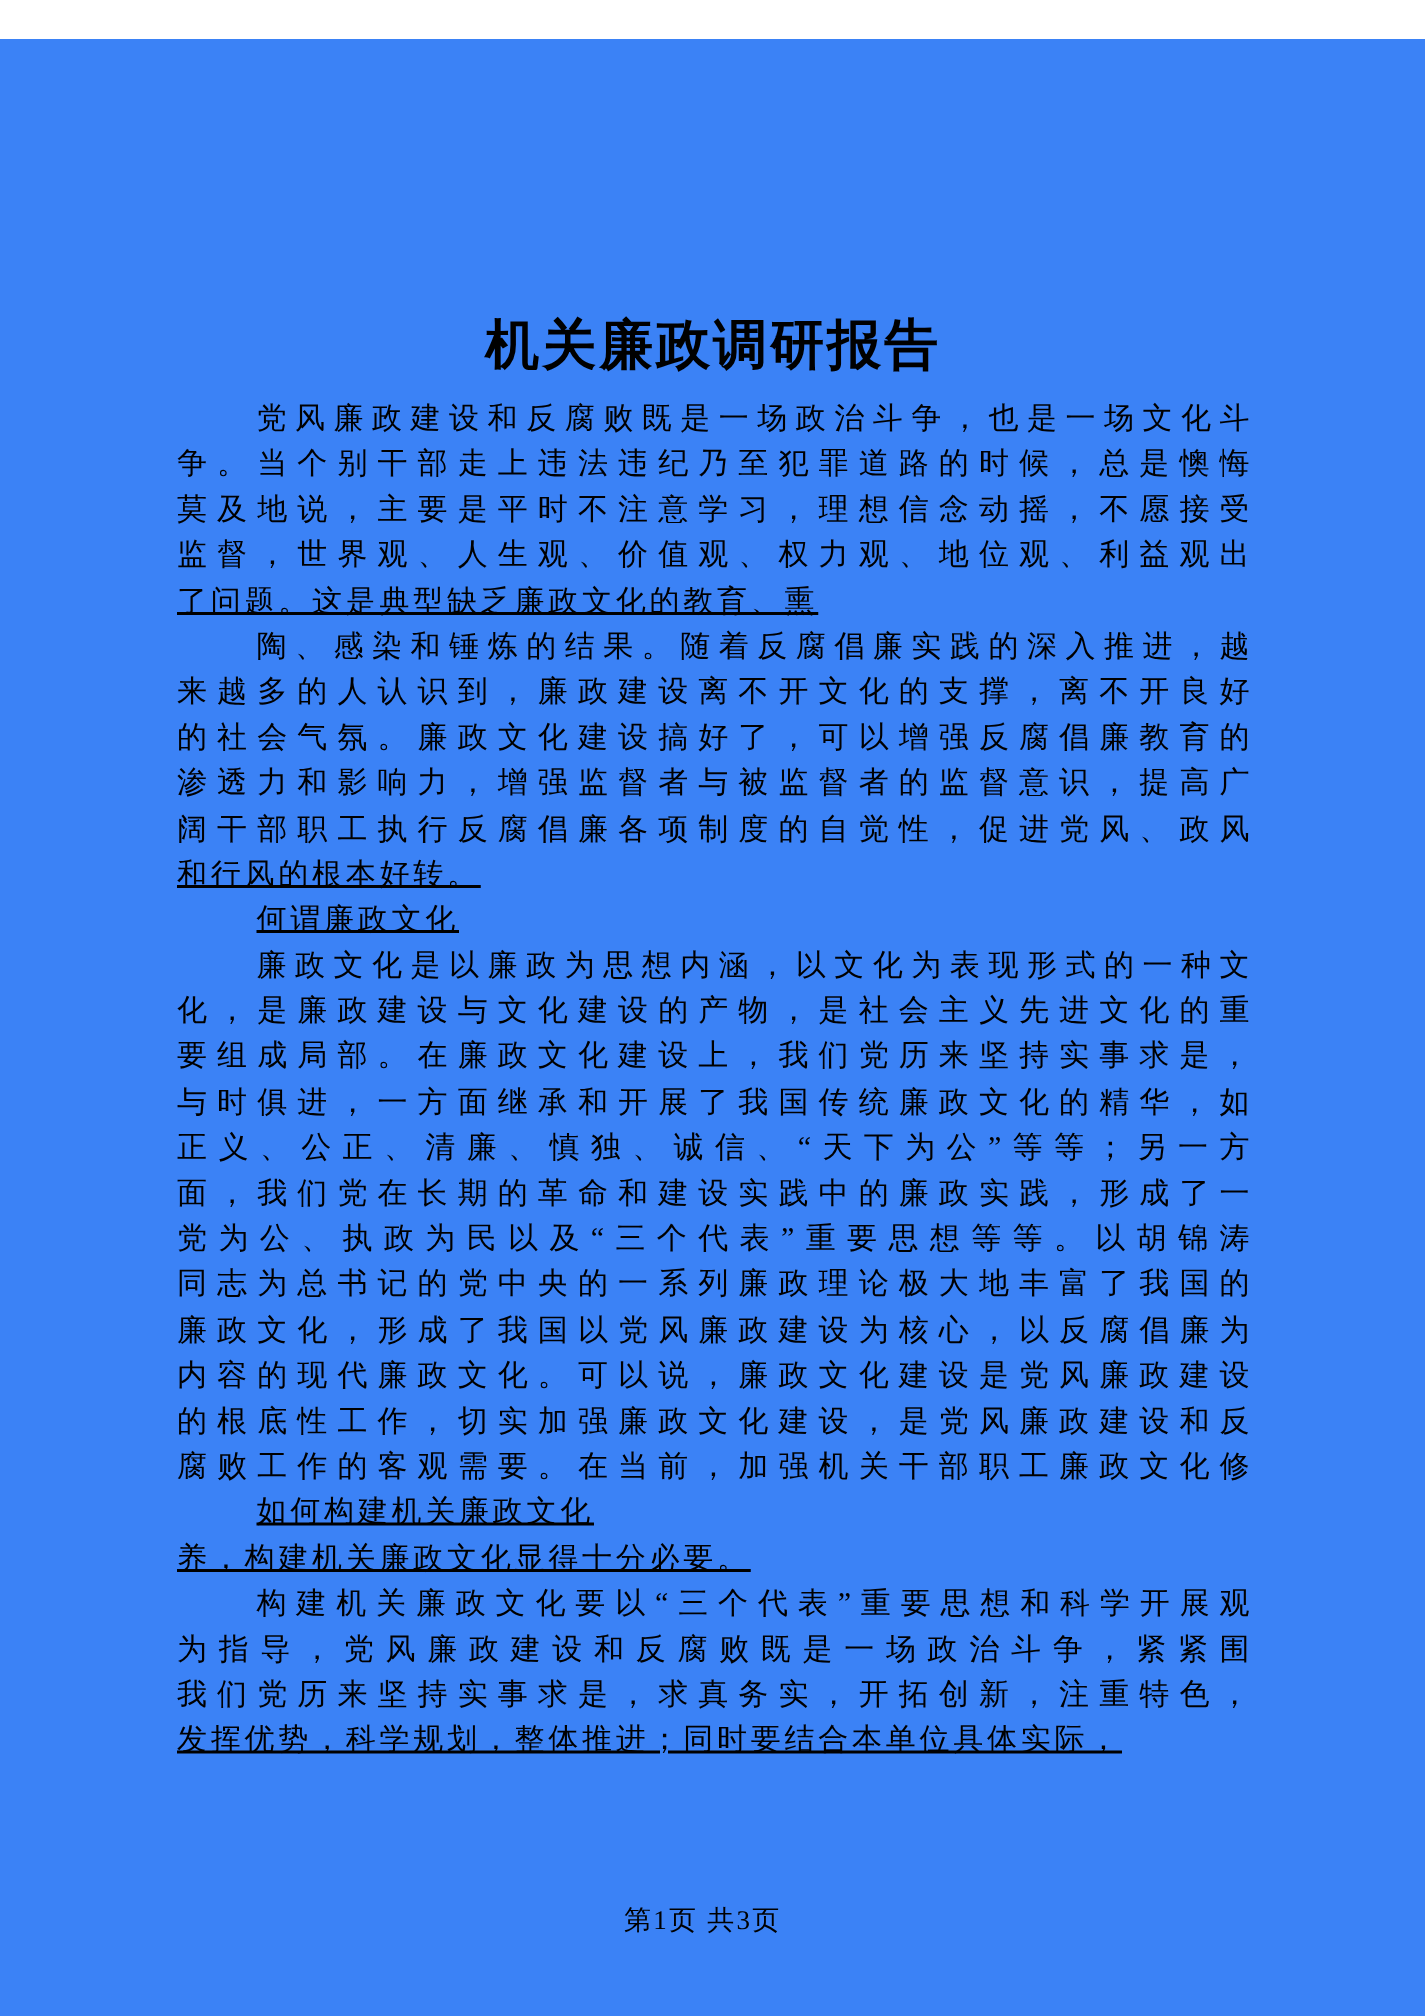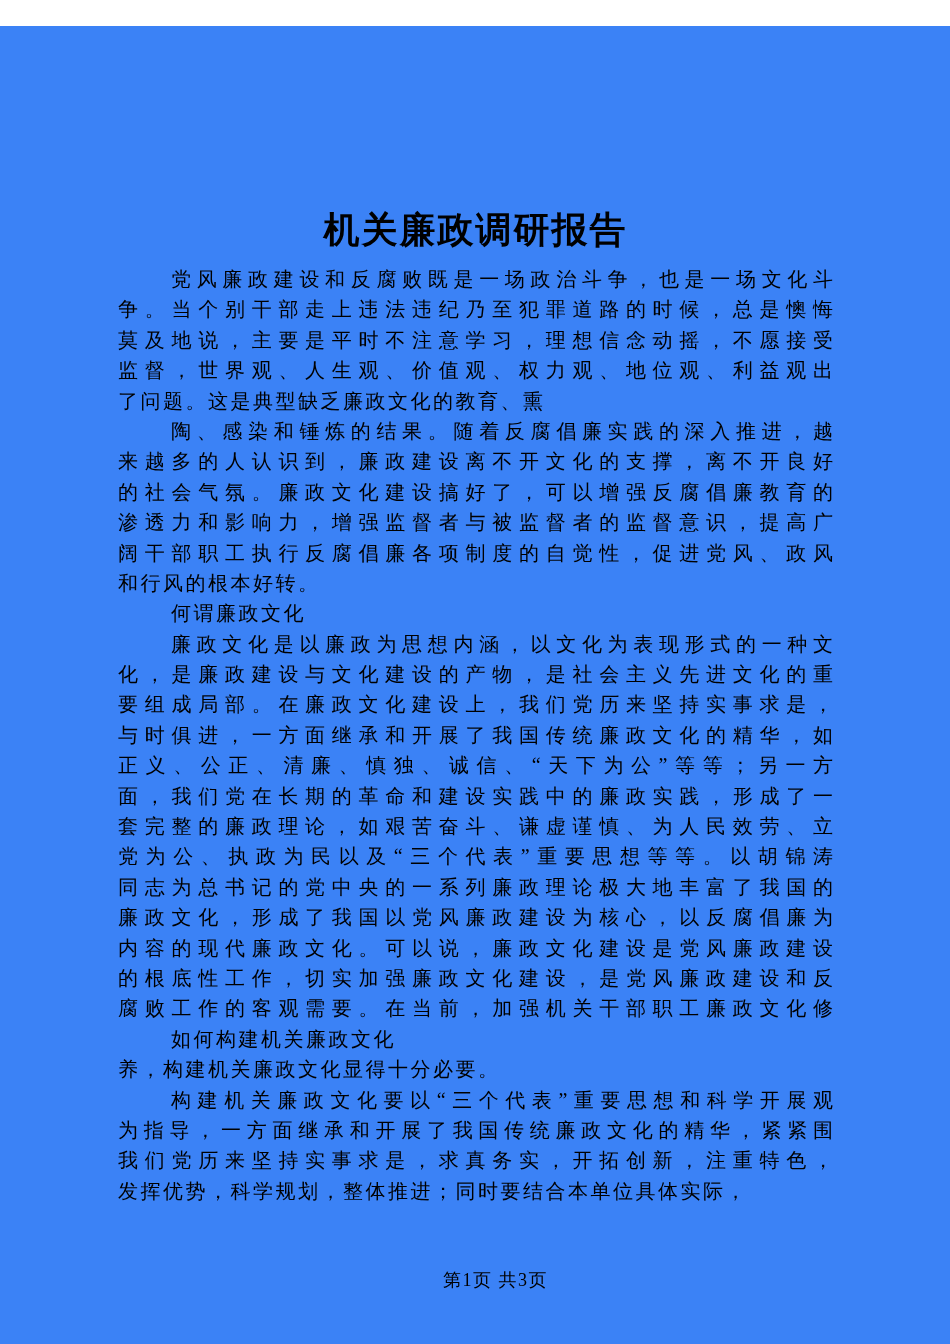--- a/index.html
+++ b/index.html
@@ -43,24 +43,25 @@
     text-align: justify;
     text-align-last: justify;
   }
   .line.indent {
     text-indent: 53px;
   }
   .line.last {
     text-align-last: left;
     letter-spacing: 2.5px;
     white-space: nowrap;
+    text-decoration: underline;
   }
   .page-footer {
     position: absolute;
-    left: 443px;
+    left: 416px;
     top: 1242px;
     font-size: 18px;
     line-height: 24px;
     letter-spacing: 1.5px;
     white-space: nowrap;
   }
 </style>
 </head>
 <body>
 
@@ -79,31 +80,30 @@
       <div class="line">渗透力和影响力，增强监督者与被监督者的监督意识，提高广</div>
       <div class="line">阔干部职工执行反腐倡廉各项制度的自觉性，促进党风、政风</div>
       <div class="line last">和行风的根本好转。</div>
       <div class="line indent last">何谓廉政文化</div>
       <div class="line indent">廉政文化是以廉政为思想内涵，以文化为表现形式的一种文</div>
       <div class="line">化，是廉政建设与文化建设的产物，是社会主义先进文化的重</div>
       <div class="line">要组成局部。在廉政文化建设上，我们党历来坚持实事求是，</div>
       <div class="line">与时俱进，一方面继承和开展了我国传统廉政文化的精华，如</div>
       <div class="line">正义、公正、清廉、慎独、诚信、“天下为公”等等；另一方</div>
       <div class="line">面，我们党在长期的革命和建设实践中的廉政实践，形成了一</div>
-      <div class="line">套完整的廉政理论，如艰苦奋斗、谦虚谨慎、为人民效劳、立</div>
       <div class="line">党为公、执政为民以及“三个代表”重要思想等等。以胡锦涛</div>
       <div class="line">同志为总书记的党中央的一系列廉政理论极大地丰富了我国的</div>
       <div class="line">廉政文化，形成了我国以党风廉政建设为核心，以反腐倡廉为</div>
       <div class="line">内容的现代廉政文化。可以说，廉政文化建设是党风廉政建设</div>
       <div class="line">的根底性工作，切实加强廉政文化建设，是党风廉政建设和反</div>
       <div class="line">腐败工作的客观需要。在当前，加强机关干部职工廉政文化修</div>
       <div class="line indent last">如何构建机关廉政文化</div>
       <div class="line last">养，构建机关廉政文化显得十分必要。</div>
       <div class="line indent">构建机关廉政文化要以“三个代表”重要思想和科学开展观</div>
-      <div class="line">为指导，一方面继承和开展了我国传统廉政文化的精华，紧紧围</div>
+      <div class="line">为指导，党风廉政建设和反腐败既是一场政治斗争，紧紧围</div>
       <div class="line">我们党历来坚持实事求是，求真务实，开拓创新，注重特色，</div>
       <div class="line last">发挥优势，科学规划，整体推进；同时要结合本单位具体实际，</div>
     </div>
 
   <div class="page-footer">
     <span>第1页  共3页</span>
   </div>
 </div>
 
 </body></html>

